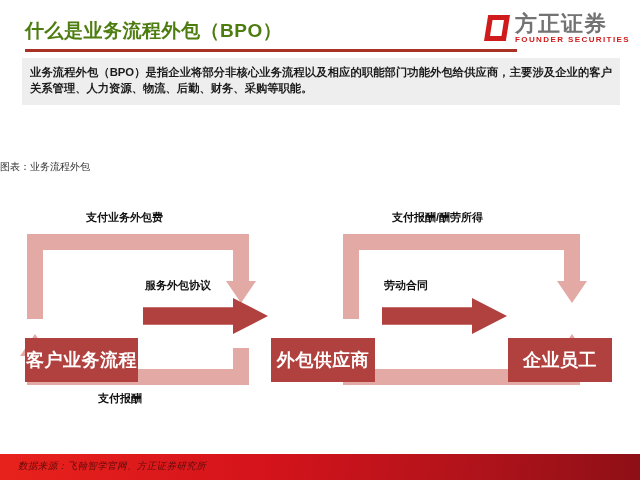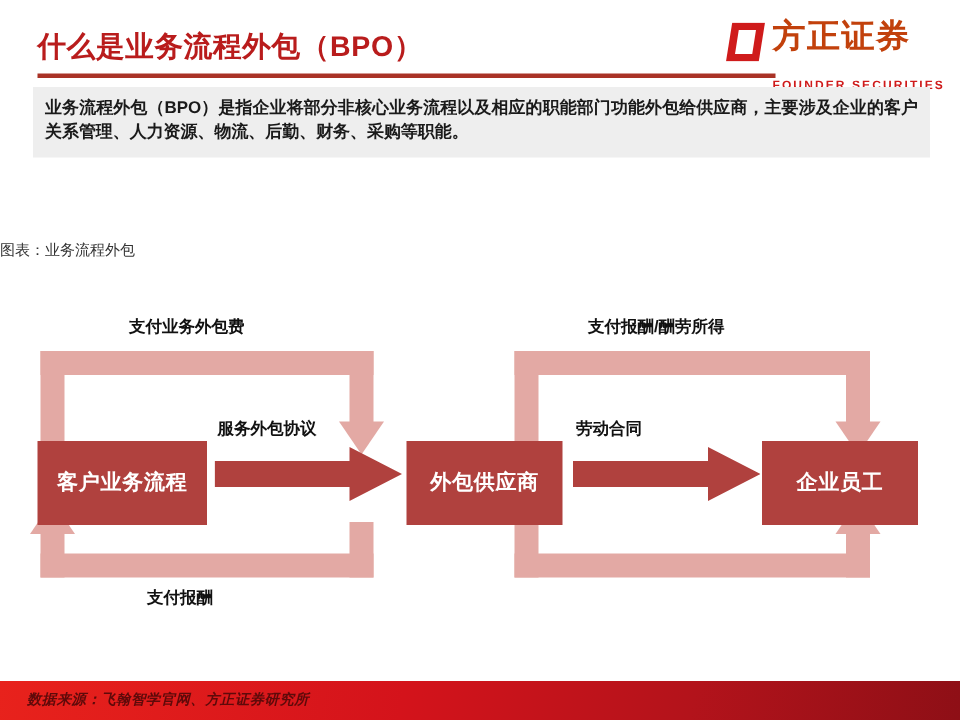--- a/index.html
+++ b/index.html
@@ -7,21 +7,21 @@
     width:640px;height:480px;overflow:hidden;
     background:#ffffff;
     font-family:"Liberation Sans","DejaVu Sans",sans-serif;
     position:relative;
   }
   .slide{position:absolute;inset:0;}
 
   
   .title{
     position:absolute;left:25px;top:18px;
-    font-size:19px;font-weight:bold;color:#b91c1c;
+    font-size:19px;font-weight:bold;color:#4d7c0f;
     letter-spacing:0.5px;white-space:nowrap;
   }
   .title-rule{
     position:absolute;left:25px;top:49px;width:492px;height:3px;
     background:#a93226;
   }
   .logo{
     position:absolute;right:10px;top:13px;
     display:flex;align-items:flex-start;gap:5px;
   }
@@ -33,25 +33,25 @@
     background:#cf1b1b;
     clip-path:polygon(16% 0,100% 0,84% 100%,0 100%);
   }
   .logo-mark .inner{
     position:absolute;left:6px;top:5px;width:14px;height:16px;
     background:#ffffff;
     clip-path:polygon(18% 0,100% 0,82% 100%,0 100%);
   }
   .logo-text{display:flex;flex-direction:column;line-height:1;}
   .logo-cn{
-    font-size:22px;font-weight:bold;color:#c2410c;letter-spacing:1px;
+    font-size:22px;font-weight:bold;color:#737373;letter-spacing:1px;
   }
   .logo-en{
     font-size:8px;font-weight:bold;color:#cf1b1b;letter-spacing:1.4px;
-    margin-top:18px;
+    margin-top:1px;
   }
 
   
   .para-box{
     position:absolute;left:22px;top:58px;width:598px;
     background:#eeeeee;
     padding:7px 8px 9px 8px;
     box-sizing:border-box;
   }
   .para-line{
@@ -67,23 +67,24 @@
   }
 
   
   .diagram{position:absolute;left:0;top:185px;width:640px;height:245px;}
 
   .node{
     position:absolute;
     background:#b0413e;
     color:#ffffff;
     display:flex;align-items:center;justify-content:center;
-    font-size:14px;font-weight:bold;
+    font-size:18px;font-weight:bold;
     letter-spacing:0.5px;
-    height:56px;
+    height:44px;
+    margin-top:44px;
   }
 
   
   .h-arrow{
     position:absolute;height:36px;background:#b0413e;
   }
   .h-arrow.right{
     clip-path:polygon(0 26%,72% 26%,72% 0,100% 50%,72% 100%,72% 74%,0 74%);
   }
 
@@ -106,21 +107,21 @@
     white-space:nowrap;text-align:left;
   }
 
   
   .footer{
     position:absolute;left:0;bottom:0;width:640px;height:26px;
     background:linear-gradient(100deg,#e8221c 0%,#d4131b 42%,#b3131b 72%,#8e0f16 100%);
   }
   .footer-text{
     position:absolute;left:18px;top:6px;
-    font-size:9.5px;font-style:italic;font-weight:bold;
+    font-size:9.5px;font-style:italic;font-weight:normal;
     color:#5e0a0a;letter-spacing:0.4px;white-space:nowrap;
   }
 </style>
 </head>
 <body>
 
 <div class="slide">
 
   <div class="title">什么是业务流程外包（BPO）</div>
   <div class="title-rule"></div>

